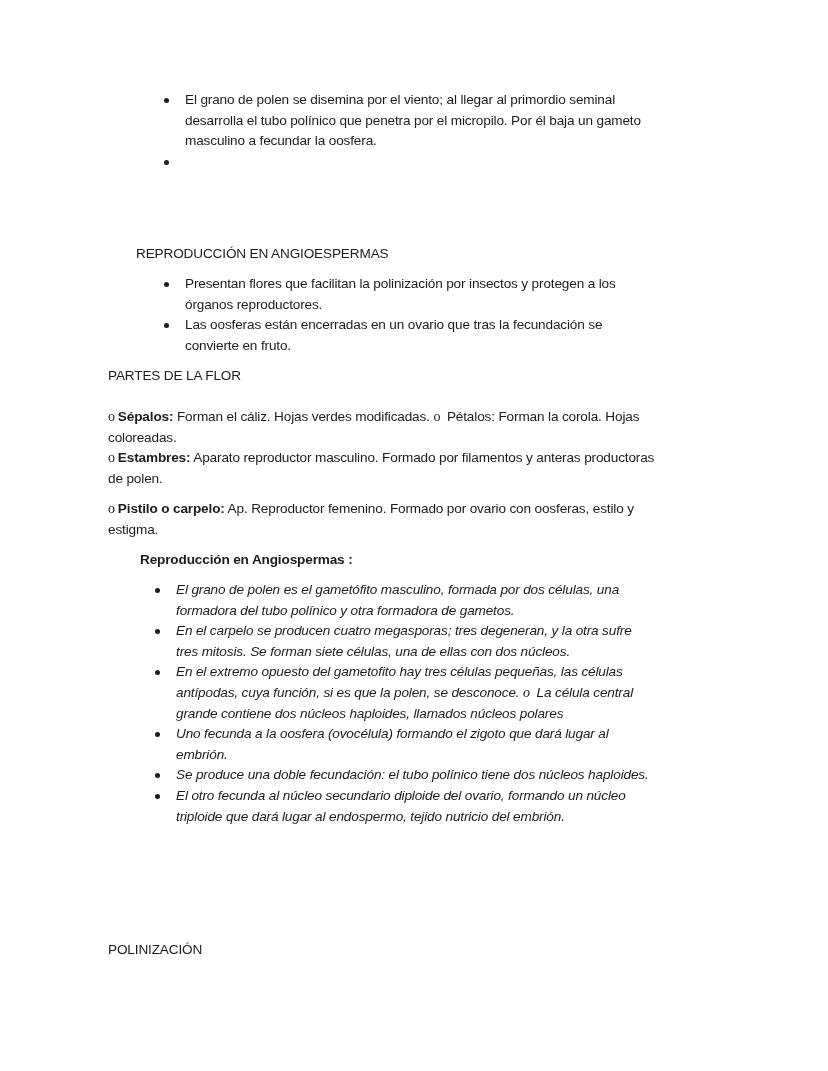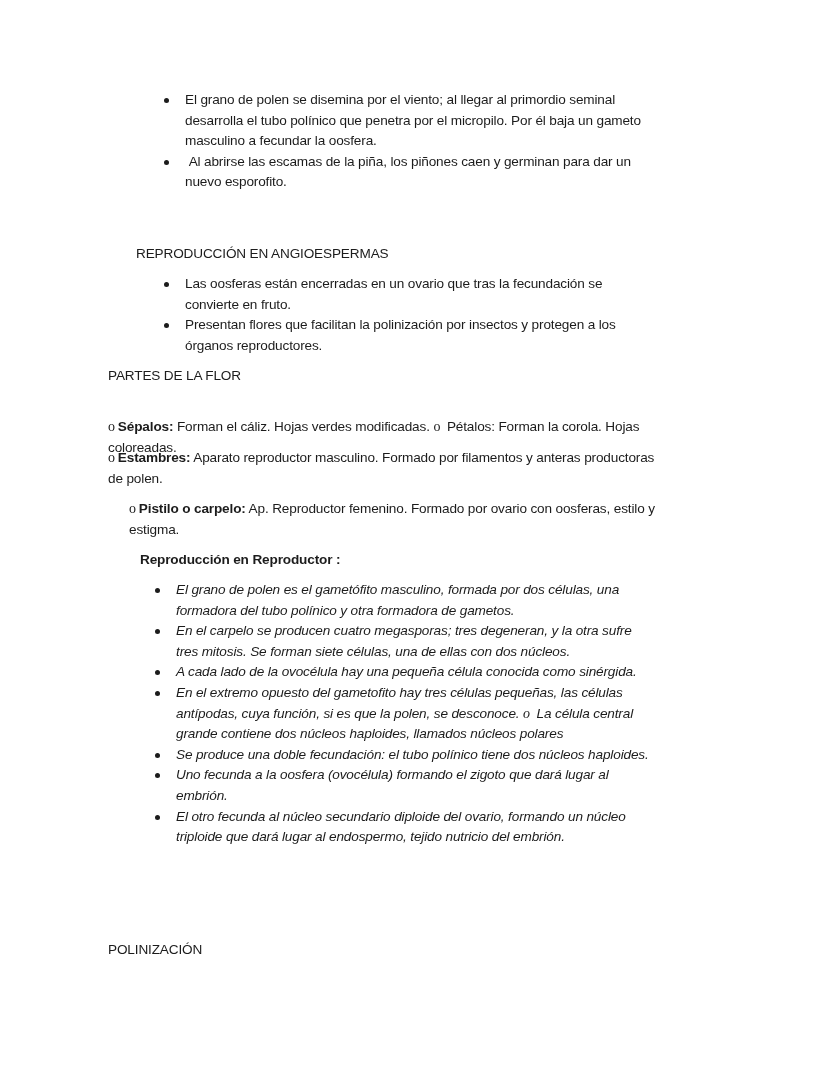--- a/index.html
+++ b/index.html
@@ -84,77 +84,72 @@
 
 <div class="page">
 
   <ul class="bullets list1">
     <li>
       <span class="dot"></span>
       <span>El grano de polen se disemina por el viento; al llegar al primordio seminal desarrolla el tubo polínico que penetra por el micropilo. Por él baja un gameto masculino a fecundar la oosfera.</span>
     </li>
     <li>
       <span class="dot"></span>
-      <span style="white-space: pre-wrap;"> Al abrirse las escamas de la piña, los piñones caen y germinan para dar un nuevo esporofito.</span>
     </li>
   </ul>
 
   <div class="heading-caps" style="left:136px; top:244px;">REPRODUCCIÓN EN ANGIOESPERMAS</div>
 
   <ul class="bullets list2">
     <li>
       <span class="dot"></span>
-      <span>Las oosferas están encerradas en un ovario que tras la fecundación se convierte en fruto.</span>
+      <span>Presentan flores que facilitan la polinización por insectos y protegen a los órganos reproductores.</span>
     </li>
     <li>
       <span class="dot"></span>
-      <span>Presentan flores que facilitan la polinización por insectos y protegen a los órganos reproductores.</span>
+      <span>Las oosferas están encerradas en un ovario que tras la fecundación se convierte en fruto.</span>
     </li>
   </ul>
 
   <div class="heading-caps" style="left:108px; top:366px;">PARTES DE LA FLOR</div>
 
-  <div class="para" style="top:417px;">
+  <div class="para" style="top:407px;">
     <span class="marker">o</span><b>Sépalos:</b><span style="white-space: pre-wrap;"> Forman el cáliz. Hojas verdes modificadas. </span><span class="marker">o</span><span style="white-space: pre-wrap;"> Pétalos: Forman la corola. Hojas coloreadas.</span>
   </div>
 
   <div class="para" style="top:448px;">
     <span class="marker">o</span><b>Estambres:</b><span style="white-space: pre-wrap;"> Aparato reproductor masculino. Formado por filamentos y anteras productoras de polen.</span>
   </div>
 
-  <div class="para" style="top:499px;margin-left:21px;">
+  <div class="para" style="top:499px;">
     <span class="marker">o</span><b>Pistilo o carpelo:</b><span style="white-space: pre-wrap;"> Ap. Reproductor femenino. Formado por ovario con oosferas, estilo y estigma.</span>
   </div>
 
-  <div class="heading-caps" style="left:140px; top:550px; font-weight:bold;">Reproducción en Reproductor :</div>
+  <div class="heading-caps" style="left:140px; top:550px; font-weight:bold;">Reproducción en Angiospermas :</div>
 
   <ul class="bullets list3">
     <li>
       <span class="dot"></span>
       <span>El grano de polen es el gametófito masculino, formada por dos células, una formadora del tubo polínico y otra formadora de gametos.</span>
     </li>
     <li>
       <span class="dot"></span>
       <span>En el carpelo se producen cuatro megasporas; tres degeneran, y la otra sufre tres mitosis. Se forman siete células, una de ellas con dos núcleos.</span>
     </li>
     <li>
       <span class="dot"></span>
-      <span>A cada lado de la ovocélula hay una pequeña célula conocida como sinérgida.</span>
-    </li>
-    <li>
-      <span class="dot"></span>
       <span style="white-space: pre-wrap;">En el extremo opuesto del gametofito hay tres células pequeñas, las células antípodas, cuya función, si es que la polen, se desconoce. </span><span class="marker">o</span><span style="white-space: pre-wrap; margin-top: 8px;"> La célula central grande contiene dos núcleos haploides, llamados núcleos polares</span>
     </li>
     <li>
       <span class="dot"></span>
-      <span>Se produce una doble fecundación: el tubo polínico tiene dos núcleos haploides.</span>
+      <span>Uno fecunda a la oosfera (ovocélula) formando el zigoto que dará lugar al embrión.</span>
     </li>
     <li>
       <span class="dot"></span>
-      <span>Uno fecunda a la oosfera (ovocélula) formando el zigoto que dará lugar al embrión.</span>
+      <span>Se produce una doble fecundación: el tubo polínico tiene dos núcleos haploides.</span>
     </li>
     <li>
       <span class="dot"></span>
       <span>El otro fecunda al núcleo secundario diploide del ovario, formando un núcleo triploide que dará lugar al endospermo, tejido nutricio del embrión.</span>
     </li>
   </ul>
 
   <div class="heading-caps" style="left:108px; top:940px;">POLINIZACIÓN</div>
 
 </div>

